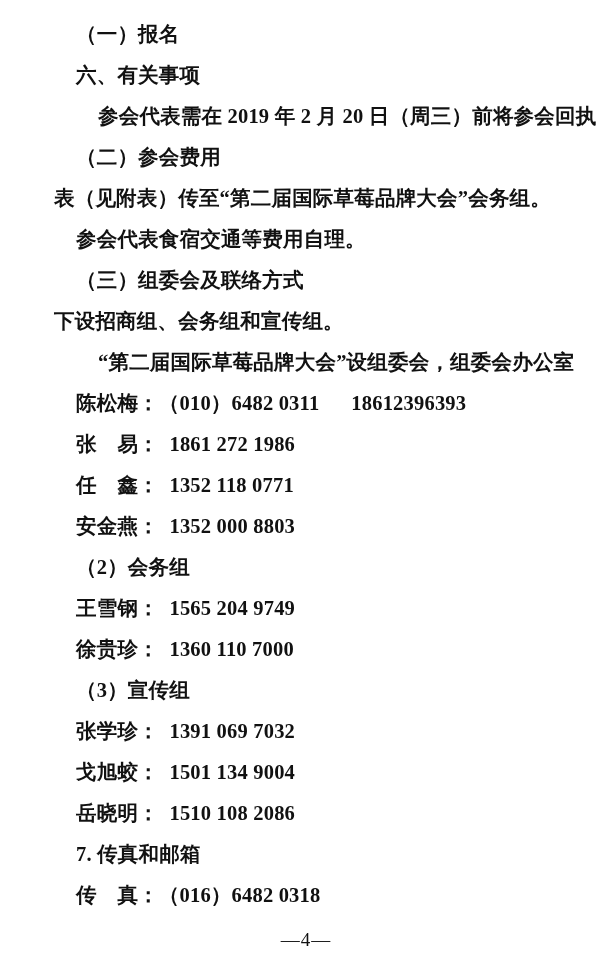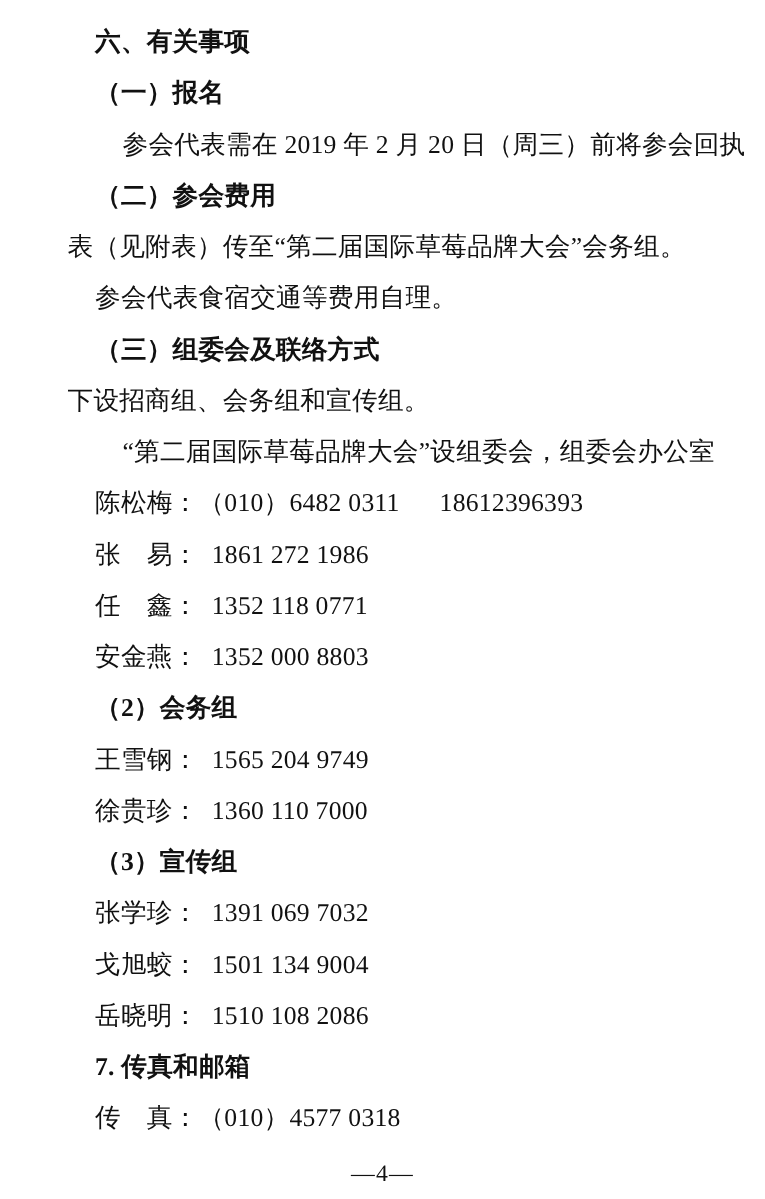--- a/index.html
+++ b/index.html
@@ -26,21 +26,21 @@
     font-size: 20.5px;
     line-height: 41px;
     white-space: pre;
     letter-spacing: 0.2px;
   }
   .heading {
     font-weight: bold;
     font-family: "Liberation Serif", "DejaVu Serif", serif;
   }
   .body-line {
-    font-weight: normal;
+    font-weight: bold;
   }
   .indent1 {
     padding-left: 22px;
   }
   .indent2 {
     padding-left: 44px;
   }
   .footer {
     position: absolute;
     left: 0;
@@ -49,22 +49,22 @@
     text-align: center;
     font-size: 19px;
     letter-spacing: 1px;
   }
 </style>
 </head>
 <body>
 
 <div class="page">
 
+  <div class="line heading indent1">（一）报名</div>
   <div class="line heading indent1">六、有关事项</div>
-  <div class="line heading indent1">（一）报名</div>
   <div class="line body-line indent2">参会代表需在 2019 年 2 月 20 日（周三）前将参会回执</div>
   <div class="line heading indent1">（二）参会费用</div>
 
   <div class="line body-line">表（见附表）传至“第二届国际草莓品牌大会”会务组。</div>
   <div class="line body-line indent1">参会代表食宿交通等费用自理。</div>
 
   <div class="line heading indent1">（三）组委会及联络方式</div>
   <div class="line body-line">下设招商组、会务组和宣传组。</div>
   <div class="line body-line indent2">“第二届国际草莓品牌大会”设组委会，组委会办公室</div>
 
@@ -76,16 +76,16 @@
   <div class="line heading indent1">（2）会务组</div>
   <div class="line body-line indent1">王雪钢：  1565 204 9749</div>
   <div class="line body-line indent1">徐贵珍：  1360 110 7000</div>
 
   <div class="line heading indent1">（3）宣传组</div>
   <div class="line body-line indent1">张学珍：  1391 069 7032</div>
   <div class="line body-line indent1">戈旭蛟：  1501 134 9004</div>
   <div class="line body-line indent1">岳晓明：  1510 108 2086</div>
 
   <div class="line heading indent1">7. 传真和邮箱</div>
-  <div class="line body-line indent1">传　真：（010）4577 0318</div>
+  <div class="line body-line indent1">传　真：（016）6482 0318</div>
 
   <div class="footer">—4—</div>
 </div>
 
 </body></html>

